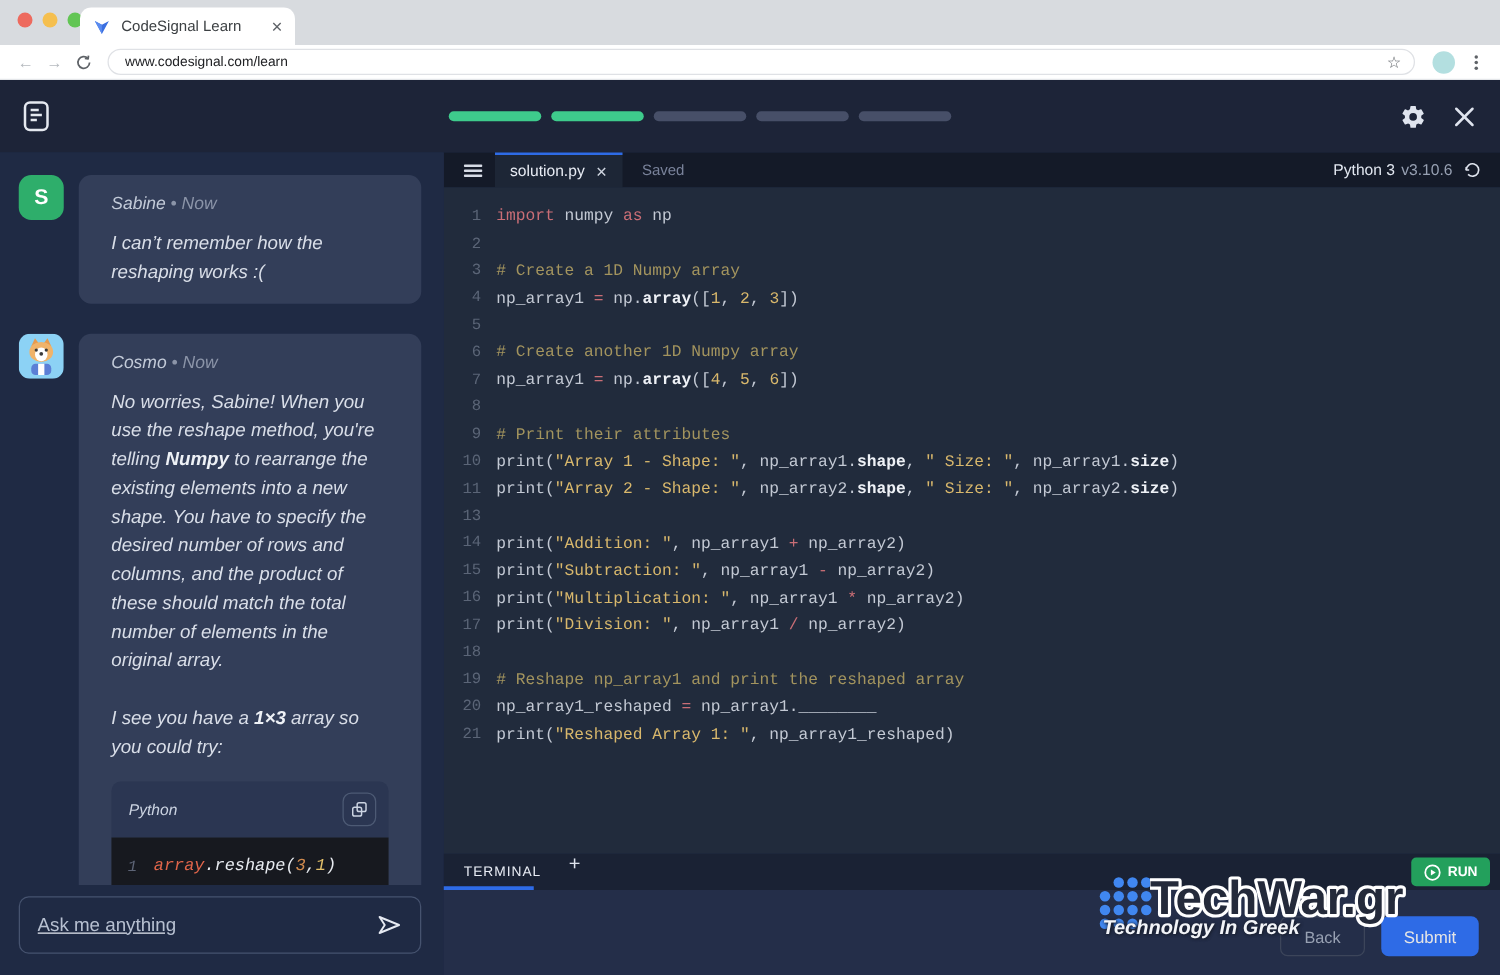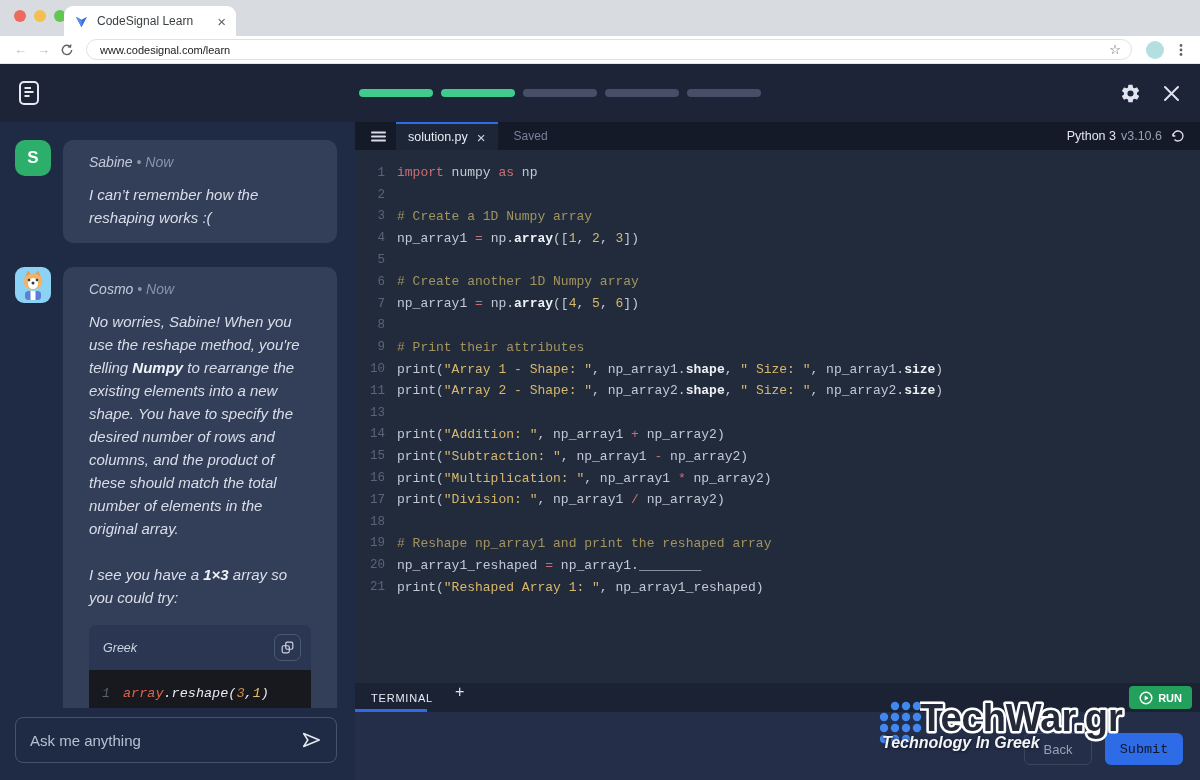--- a/index.html
+++ b/index.html
@@ -61,21 +61,21 @@
   .copy-btn { width:27px; height:27px; border:1px solid #4d5a74; border-radius:7px;
               display:flex; align-items:center; justify-content:center; cursor:pointer; }
   .snippet-body { background:#17191f; padding:16px 0; display:flex; align-items:center;
                   font-family:"Liberation Mono", monospace; font-size:13.5px; }
   .snippet-gutter { width:34px; text-align:center; color:#5d6476; font-size:12.5px; flex-shrink:0; }
   .sn-var { color:#e0654a; } .sn-pl { color:#e8ebf0; } .sn-no { color:#d08a4e; } .sn-ny { color:#e3c06a; }
 
   .chat-inputwrap { position:absolute; left:15px; right:18px; bottom:17px; height:46px;
                     border:1px solid #46536f; border-radius:8px; display:flex; align-items:center; padding:0 14px; }
   .chat-input { flex:1; background:transparent; border:none; outline:none; font-size:15px;
-                color:#e6eaf2; font-family:"Liberation Sans", sans-serif; }
+                color:#e6eaf2; font-family:"Liberation Sans", sans-serif;text-decoration:underline; }
   .chat-input::placeholder { color:#b7c0d1; opacity:1; }
 
   
   .editor { flex:1; display:flex; flex-direction:column; min-width:0; }
   .ed-tabbar { height:28px; background:#141a28; display:flex; align-items:center; }
   .hamburger { margin:0 6px 0 12px; display:flex; padding:4px; }
   .ed-tab { height:28px; background:#1d2636; border-top:2px solid #2e6be6; padding:0 12px;
             display:flex; align-items:center; gap:9px; cursor:pointer; }
   .ed-tab-label { font-size:12.5px; color:#e8ecf4; }
   .ed-tab-close { font-size:15px; color:#cfd5e0; line-height:1; }
@@ -99,22 +99,22 @@
   .term-underline { position:absolute; left:0; bottom:0; width:72px; height:3px; background:#2e6be6; }
   .term-plus { color:#dfe4ee; font-size:16px; margin-left:8px; cursor:pointer; }
   .run-btn { position:absolute; right:8px; top:3px; height:23px; background:#23a05c; border-radius:4px;
              display:flex; align-items:center; gap:5px; padding:0 10px; cursor:pointer; }
   .run-label { color:#ffffff; font-size:11px; font-weight:700; }
   .term-body { height:68px; background:#242e49; position:relative; }
   .back-btn { position:absolute; right:108px; bottom:15px; width:68px; height:32px; border:1px solid #3c455a;
               border-radius:6px; background:transparent; color:#98a1b3; font-size:13px;
               font-family:"Liberation Sans", sans-serif; cursor:pointer; }
   .submit-btn { position:absolute; right:17px; bottom:15px; width:78px; height:32px; border:none;
-                border-radius:6px; background:#2e6be6; color:#0f172a; font-size:13.5px;
-                font-family:Liberation Mono, monospace; cursor:pointer; }
+                border-radius:6px; background:#2e6be6; color:#e5e5e5; font-size:13.5px;
+                font-family:Liberation Sans, sans-serif; cursor:pointer; }
 
   
   .watermark { position:absolute; left:878px; top:694px; width:322px; height:72px; pointer-events:none; z-index:50; }
   .wm-dots { position:absolute; left:0; top:6px; }
   .wm-title-svg { position:absolute; left:42px; top:0; }
   .wm-sub { position:absolute; left:4px; top:40px; font-size:16px; font-style:italic; font-weight:700;
             color:#f2f4f8; text-shadow:0 0 3px #1a2030, 1px 1px 2px #1a2030; white-space:nowrap; }
 </style>
 </head>
 <body>
@@ -227,21 +227,21 @@
               <span>Cosmo</span>
               <span class="dim"> <span>•</span> <span>Now</span></span>
             </div>
             <div>
                 <p><span>No worries, Sabine! When you use the reshape method, you're telling </span><strong>Numpy</strong><span> to rearrange the existing elements into a new shape. You have to specify the desired number of rows and columns, and the product of these should match the total number of elements in the original array.</span></p>
                 <p><span>I see you have a </span><strong>1×3</strong><span> array so you could try:</span></p>
               </div>
 
             <div class="snippet">
               <div class="snippet-head">
-                <span class="snippet-lang">Greek</span>
+                <span class="snippet-lang">Python</span>
                 <span class="copy-btn">
                   <svg width="13" height="13" viewBox="0 0 22 22" fill="none" stroke="#ccd4e2" stroke-width="2">
                       <rect x="8" y="2" width="12" height="12" rx="2.5"></rect>
                       <rect x="2" y="8" width="12" height="12" rx="2.5" fill="#17191f00"></rect>
                     </svg>
                 </span>
               </div>
               <div class="snippet-body">
                 <span class="snippet-gutter">1</span>
                 <span><span class="sn-var">array</span><span class="sn-pl">.reshape(</span><span class="sn-no">3</span><span class="sn-pl">,</span><span class="sn-ny">1</span><span class="sn-pl">)</span></span>

